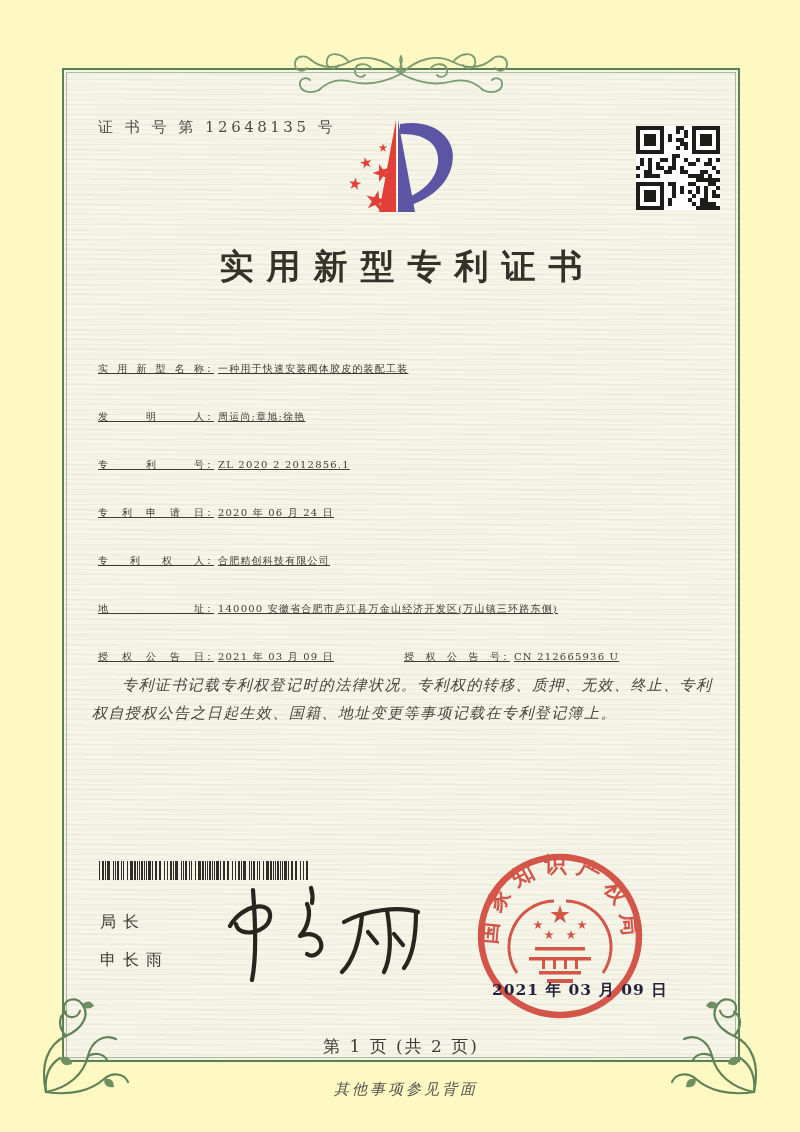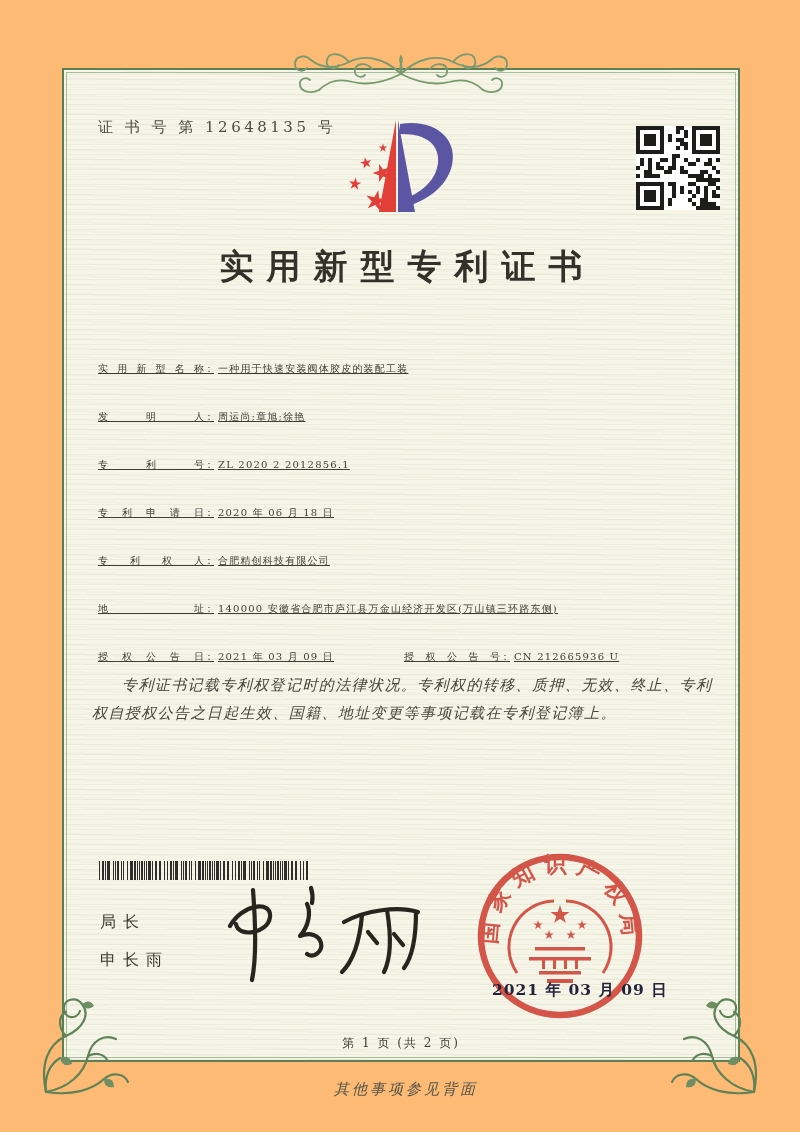--- a/index.html
+++ b/index.html
@@ -1,19 +1,19 @@
 <!DOCTYPE html>
 <html><head>
 <meta charset="utf-8">
 <style>
   * { margin:0; padding:0; box-sizing:border-box; }
   body { background:#ffffff; font-family:"DejaVu Serif","Liberation Serif",serif; }
   .page {
     position:relative; width:800px; height:1132px; margin:0 auto;
-    background:#fdba74; overflow:hidden;
+    background:#fef9c3; overflow:hidden;
   }
   
   .frame {
     position:absolute; left:62px; top:68px; width:678px; height:994px;
     border:2.5px solid #5c7f54;
     background:
       repeating-linear-gradient(0deg, rgba(143,172,131,0.10) 0px, rgba(143,172,131,0.10) 1px, transparent 1px, transparent 5px),
       repeating-linear-gradient(2deg, rgba(170,190,155,0.07) 0px, rgba(170,190,155,0.07) 2px, transparent 2px, transparent 9px),
       #f7f5e8;
     z-index:1;
@@ -67,21 +67,21 @@
   .signer-name  { position:absolute; left:38px; top:882px; font-size:16px; letter-spacing:7px; color:#3a3a30; }
   .signature { position:absolute; left:148px; top:812px; width:230px; height:110px; }
 
   .seal { position:absolute; left:411px; top:781px; width:174px; height:174px; opacity:0.93; }
   .seal-date {
     position:absolute; left:430px; top:912px; width:180px;
     font-size:15.5px; font-weight:700; color:#22223a; letter-spacing:1px;
   }
   .page-no {
     position:absolute; left:0; right:0; top:967px; text-align:center;
-    font-size:12px; color:#3c3c33; letter-spacing:2px;
+    font-size:17px; color:#3c3c33; letter-spacing:2px;
   }
   .footer-note {
     position:absolute; left:12px; right:0; top:1080px; text-align:center;
     font-size:15px; font-style:italic; color:#53534a; letter-spacing:3px; z-index:2;
   }
 </style>
 </head>
 <body>
 
 <div class="page">
@@ -283,21 +283,21 @@
           <span class="val">周运尚;章旭;徐艳</span>
       </div>
       <div class="row">
         <span class="lbl">专利号</span>
           <span class="colon">：</span>
           <span class="val">ZL 2020 2 2012856.1</span>
       </div>
       <div class="row">
         <span class="lbl">专利申请日</span>
           <span class="colon">：</span>
-          <span class="val">2020 年 06 月 18 日</span>
+          <span class="val">2020 年 06 月 24 日</span>
       </div>
       <div class="row">
         <span class="lbl">专利权人</span>
           <span class="colon">：</span>
           <span class="val">合肥精创科技有限公司</span>
       </div>
       <div class="row">
         <span class="lbl">地址</span>
           <span class="colon">：</span>
           <span class="val">140000 安徽省合肥市庐江县万金山经济开发区(万山镇三环路东侧)</span>

